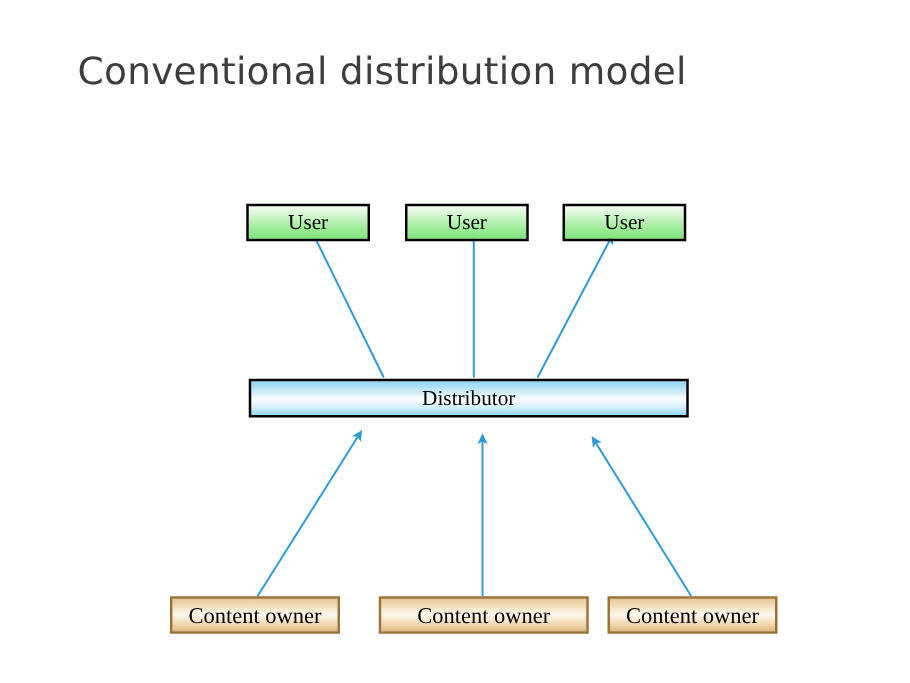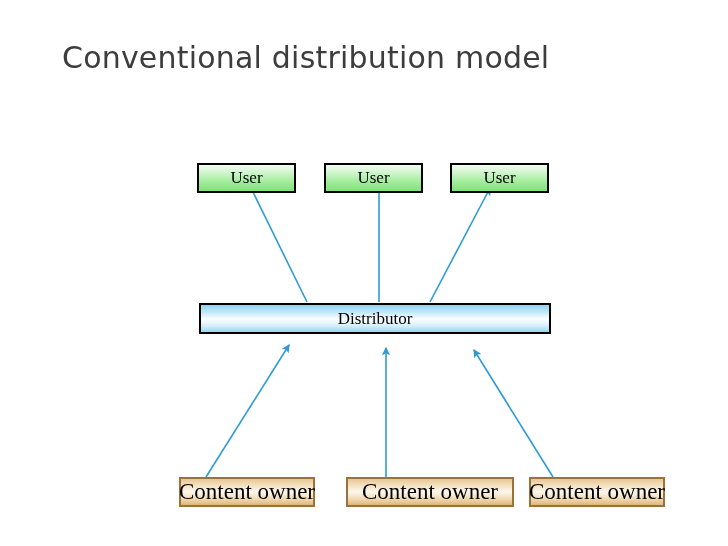--- a/index.html
+++ b/index.html
@@ -57,22 +57,21 @@
     border: 2px solid #000000;
     background: linear-gradient(to bottom, #8ed3f2 0%, #b9e4f8 22%, #fbfeff 52%, #d5eefb 78%, #93d6f3 100%);
     font-size: 17px;
   }
 
   .node-owner {
     height: 30px;
     top: 477px;
     border: 2px solid #9b7339;
     background: linear-gradient(to bottom, #e7c795 0%, #f2dcb8 20%, #fdf8ee 50%, #f0d7ad 78%, #ddb87f 100%);
-    font-size: 23px;
-    margin-left: 43px;
+    font-size: 18px;
   }
   #node-owner-1 { left: 136px; width: 136px; }
   #node-owner-2 { left: 303px; width: 168px; }
   #node-owner-3 { left: 486px; width: 136px; }
 
   #arrow-layer {
     position: absolute;
     left: 0;
     top: 0;
     width: 728px;

